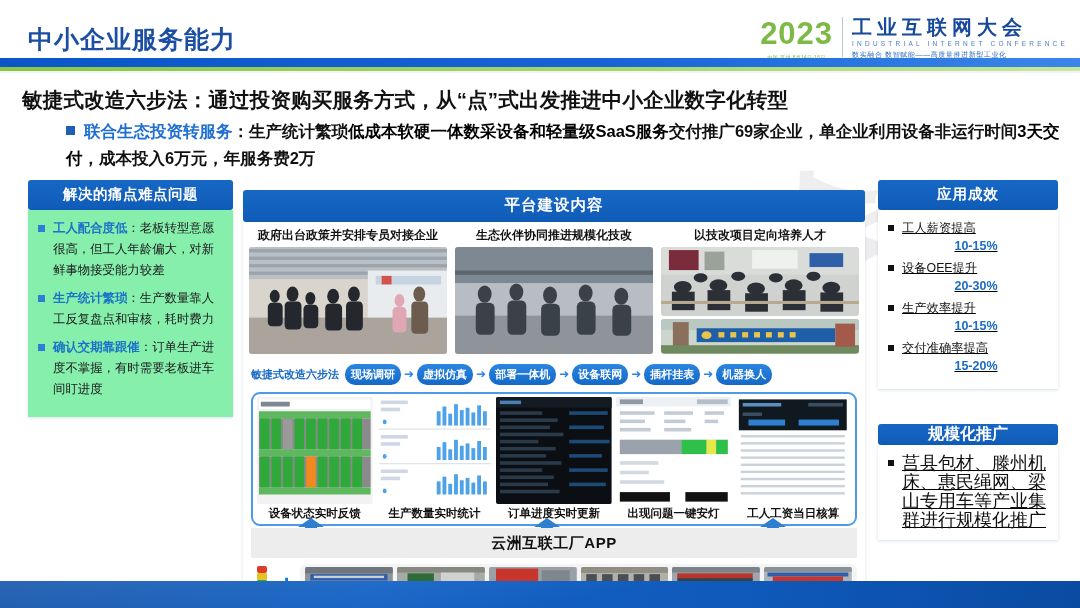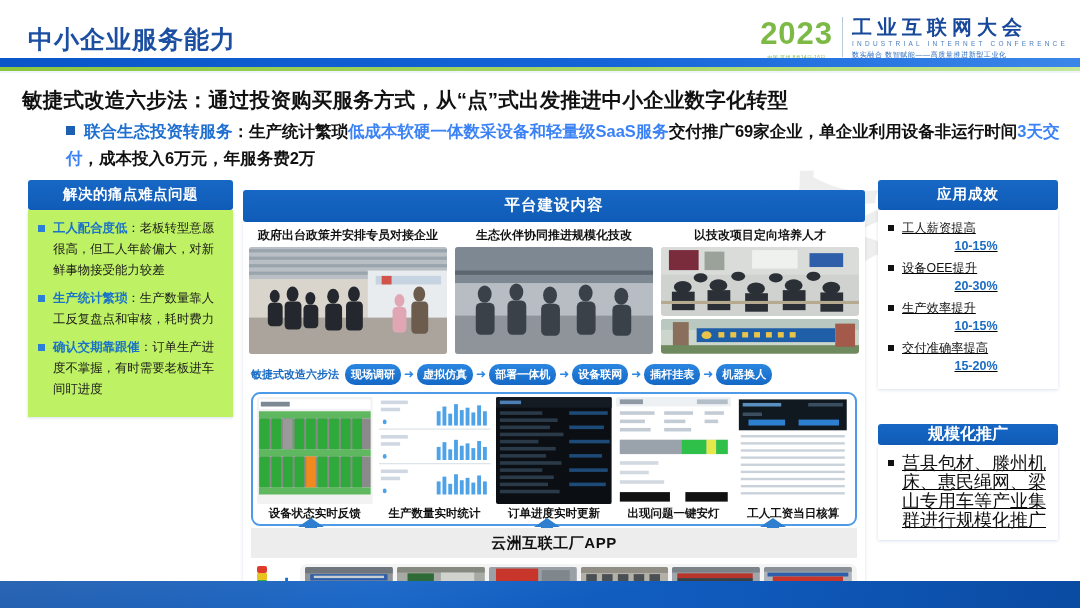--- a/index.html
+++ b/index.html
@@ -35,33 +35,33 @@
   .logo-tag{font-size:7px;color:#2f6fc0;letter-spacing:.6px;margin-top:3px;white-space:nowrap;}
 
   
   .stitle{position:absolute;left:22px;top:86px;width:1040px;
     font-size:20.5px;font-weight:bold;color:#111;white-space:nowrap;letter-spacing:.2px;}
   .sbul{position:absolute;left:66px;top:118px;width:1000px;font-size:16.5px;color:#111;
     line-height:27px;font-weight:bold;}
   .sbul .mk{display:inline-block;width:9px;height:9px;background:#1d5fb0;margin-right:9px;
     vertical-align:2px;}
   .hl{color:#1f6fd0;}
-  .hl2{color:#3b82f6;}
+  .hl2{color:#000000;}
 
   
   .panel-head{
     background:linear-gradient(180deg,#1767c4 0%,#0f5cb8 100%);
     color:#fff;font-weight:bold;text-align:center;
     border-radius:3px;
   }
 
   
   .lp{position:absolute;left:28px;top:180px;width:205px;}
   .lp .panel-head{font-size:14.5px;padding:5px 0 6px;letter-spacing:.5px;}
-  .lp-body{background:#bef264;padding:8px 9px 10px 6px;box-shadow:0 1px 3px rgba(0,60,130,.16);}
+  .lp-body{background:#86efac;padding:8px 9px 10px 6px;box-shadow:0 1px 3px rgba(0,60,130,.16);}
   .lp-item{display:flex;margin-bottom:7px;font-size:12.4px;line-height:21px;color:#1a1a1a;}
   .lp-mk{flex:0 0 auto;width:7px;height:7px;background:#2b7fd4;margin:7px 8px 0 4px;}
   .lp-txt{flex:1;}
   .lp-txt b{color:#1a73c8;font-weight:bold;}
 
   
   .cp{position:absolute;left:243px;top:190px;width:622px;height:416px;}
   .cp .panel-head{font-size:15.5px;padding:5px 0 6px;letter-spacing:1px;}
   .cp-body{position:relative;background:#fff;height:386px;
     box-shadow:0 1px 3px rgba(0,60,130,.16);padding:0;}

